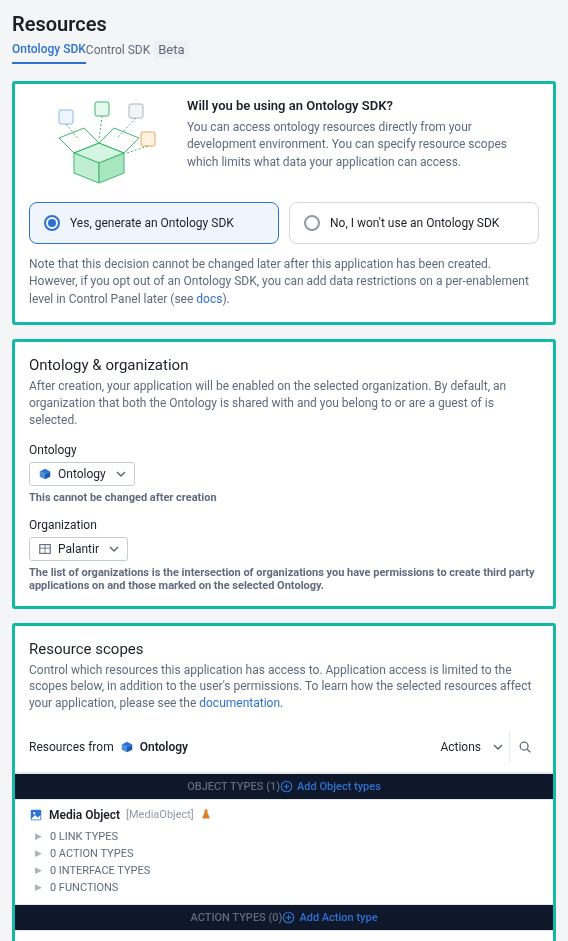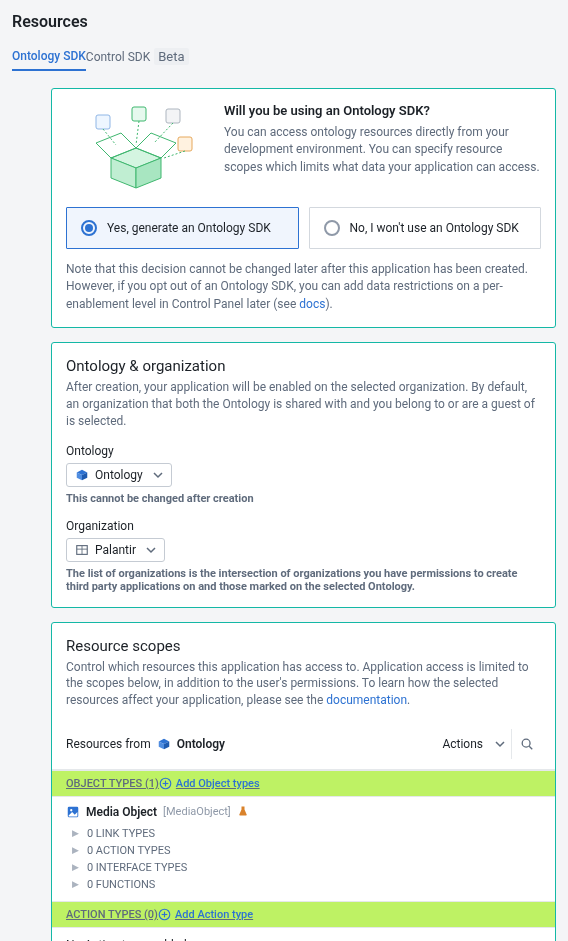--- a/index.html
+++ b/index.html
@@ -4,34 +4,34 @@
   <style>
     * { box-sizing: border-box; margin: 0; padding: 0; }
     body {
       font-family: -apple-system, BlinkMacSystemFont, "Segoe UI", Roboto, sans-serif;
       background: #f4f5f7;
       color: #1c2127;
       font-size: 12px;
       padding: 12px;
       width: 568px;
     }
-    h1 { font-size: 16px; font-weight: 600; margin-bottom: 12px; }
+    h1 { font-size: 20px; font-weight: 600; }
     .tabs { display: flex; border-bottom: 1px solid transparent; margin-bottom: 16px; }
     .tab { padding: 6px 0; font-size: 12px; cursor: pointer; color: #5f6b7c; }
     .tab.active { color: #2d72d2; border-bottom: 2px solid #2d72d2; font-weight: 500; }
     .badge { background: #edeff2; color: #5f6b7c; font-size: 13px; padding: 1px 4px; border-radius: 2px; margin-left: 4px; }
-    .card { background: #fff; border: 1px solid #14b8a6; border-radius: 3px; margin-bottom: 14px; margin-left: 39px; }
+    .card { background: #fff; border: 3px solid #14b8a6; border-radius: 3px; margin-bottom: 14px; }
     .card-pad { padding: 14px; }
     .intro { display:flex; gap: 18px; }
     .box-illustration { width: 140px; height: 90px; flex-shrink:0; position:relative; }
     .intro h2 { font-size: 13px; font-weight: 600; margin-bottom: 6px; }
     .muted { color: #5f6b7c; line-height: 1.45; }
     .choice-row { display:flex; gap:10px; margin-top: 14px; }
     .choice {
-      flex:1; border:1px solid #d3d8de; border-radius:1px; padding:12px 14px;
+      flex:1; border:1px solid #d3d8de; border-radius:8px; padding:12px 14px;
       display:flex; align-items:center; gap:10px; cursor:pointer;
     }
     .choice.selected { border-color:#2d72d2; background:#f0f5fd; }
     .radio {
       width:16px; height:16px; border-radius:50%; border:2px solid #8f99a8;
       display:flex; align-items:center; justify-content:center; flex-shrink:0;
     }
     .choice.selected .radio { border-color:#2d72d2; }
     .radio-dot { width:8px; height:8px; border-radius:50%; background:#2d72d2; display:none; }
     .choice.selected .radio-dot { display:block; }
@@ -49,23 +49,23 @@
     .tiny-muted { color:#5f6b7c; font-size:11px; margin-top:5px;font-weight:bold; }
     .field-block { margin-bottom:14px; }
     .res-header {
       display:flex; align-items:center; justify-content:space-between;
       padding:10px 14px; border-bottom:1px solid #e5e8eb;
     }
     .res-left { display:flex; align-items:center; gap:6px; }
     .actions-btn { display:flex; align-items:center; gap:12px; color:#1c2127; cursor:pointer; padding:4px 6px; }
     .search-btn { width:30px; height:30px; display:flex; align-items:center; justify-content:center; border-left:1px solid #e5e8eb; cursor:pointer; }
     .sub-header {
-      display:flex; align-items:center; justify-content:flex-start;
-      padding:6px 14px; background:#bef264; border-bottom:1px solid #e5e8eb; border-top:1px solid #e5e8eb;
-      font-size:11px; color:#5f6b7c; font-weight:500;text-decoration:underline;
+      display:flex; align-items:center; justify-content:center;
+      padding:6px 14px; background:#0f172a; border-bottom:1px solid #e5e8eb; border-top:1px solid #e5e8eb;
+      font-size:11px; color:#5f6b7c; font-weight:500;
     }
     .sub-header:first-of-type { border-top:none; }
     .add-link { color:#2d72d2; display:flex; align-items:center; gap:4px; cursor:pointer; font-size:11px; }
     .obj-row { padding:8px 14px; }
     .obj-title { display:flex; align-items:flex-start; gap:6px; font-size:12px; }
     .api-name { color:#8f99a8; font-size:11px; }
     .tree { margin-top:6px; margin-left:6px; }
     .tree-item { display:flex; align-items:center; gap:8px; padding:2px 0; color:#5f6b7c; font-size:11px; }
     .tri { color:#abb3bf; font-size:9px; }
     .empty-row { padding:10px 14px; color:#1c2127; font-size:12px; }

